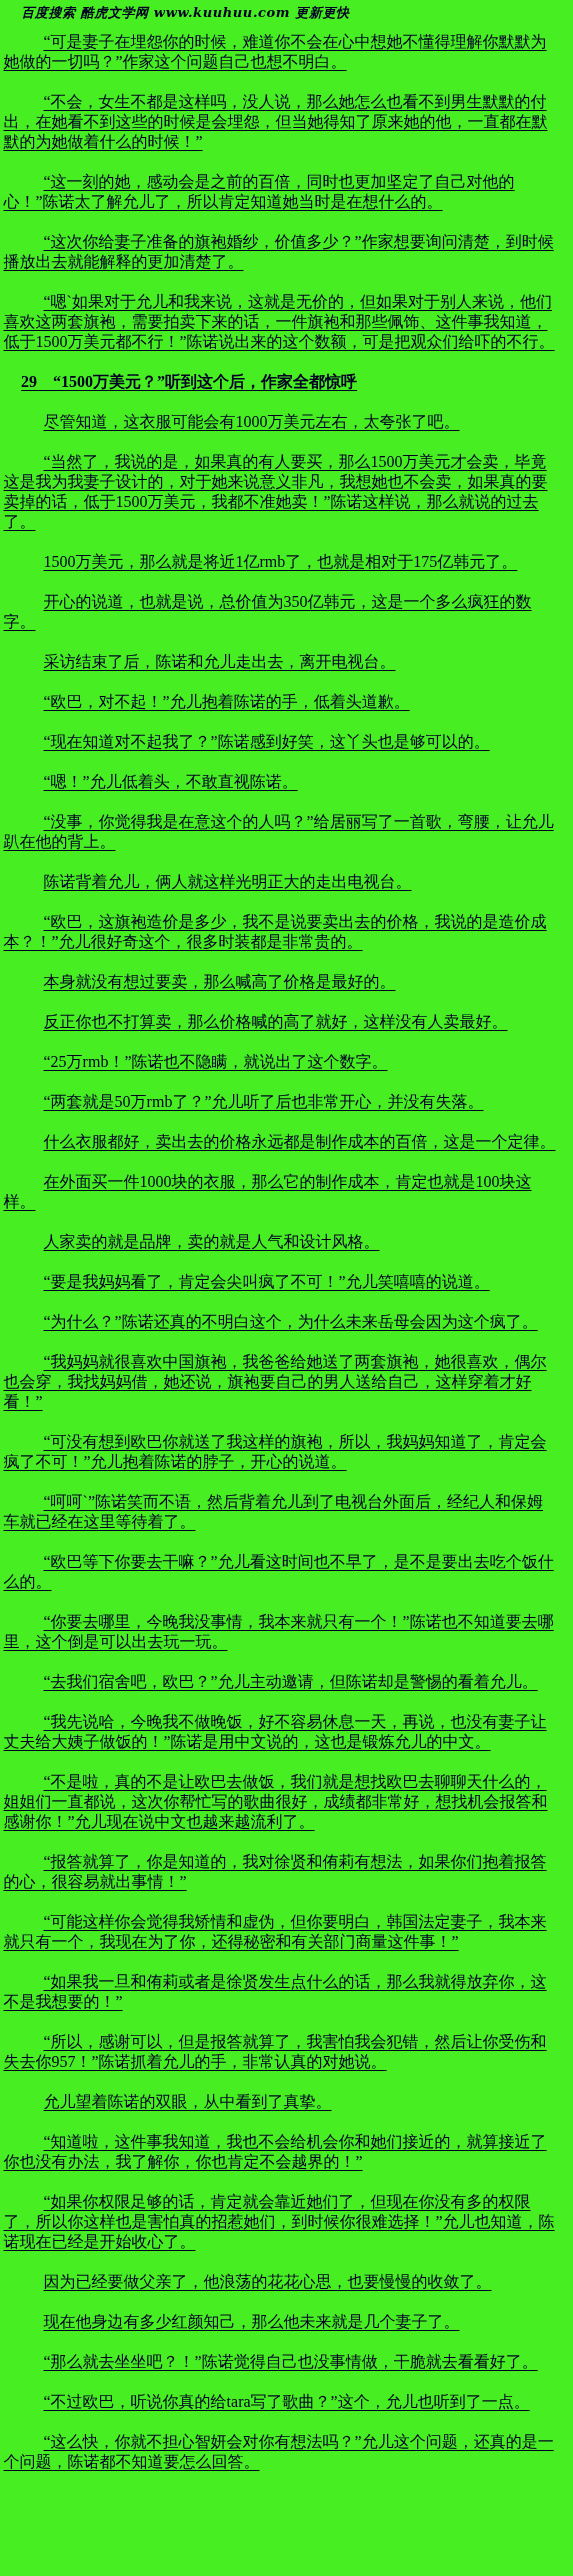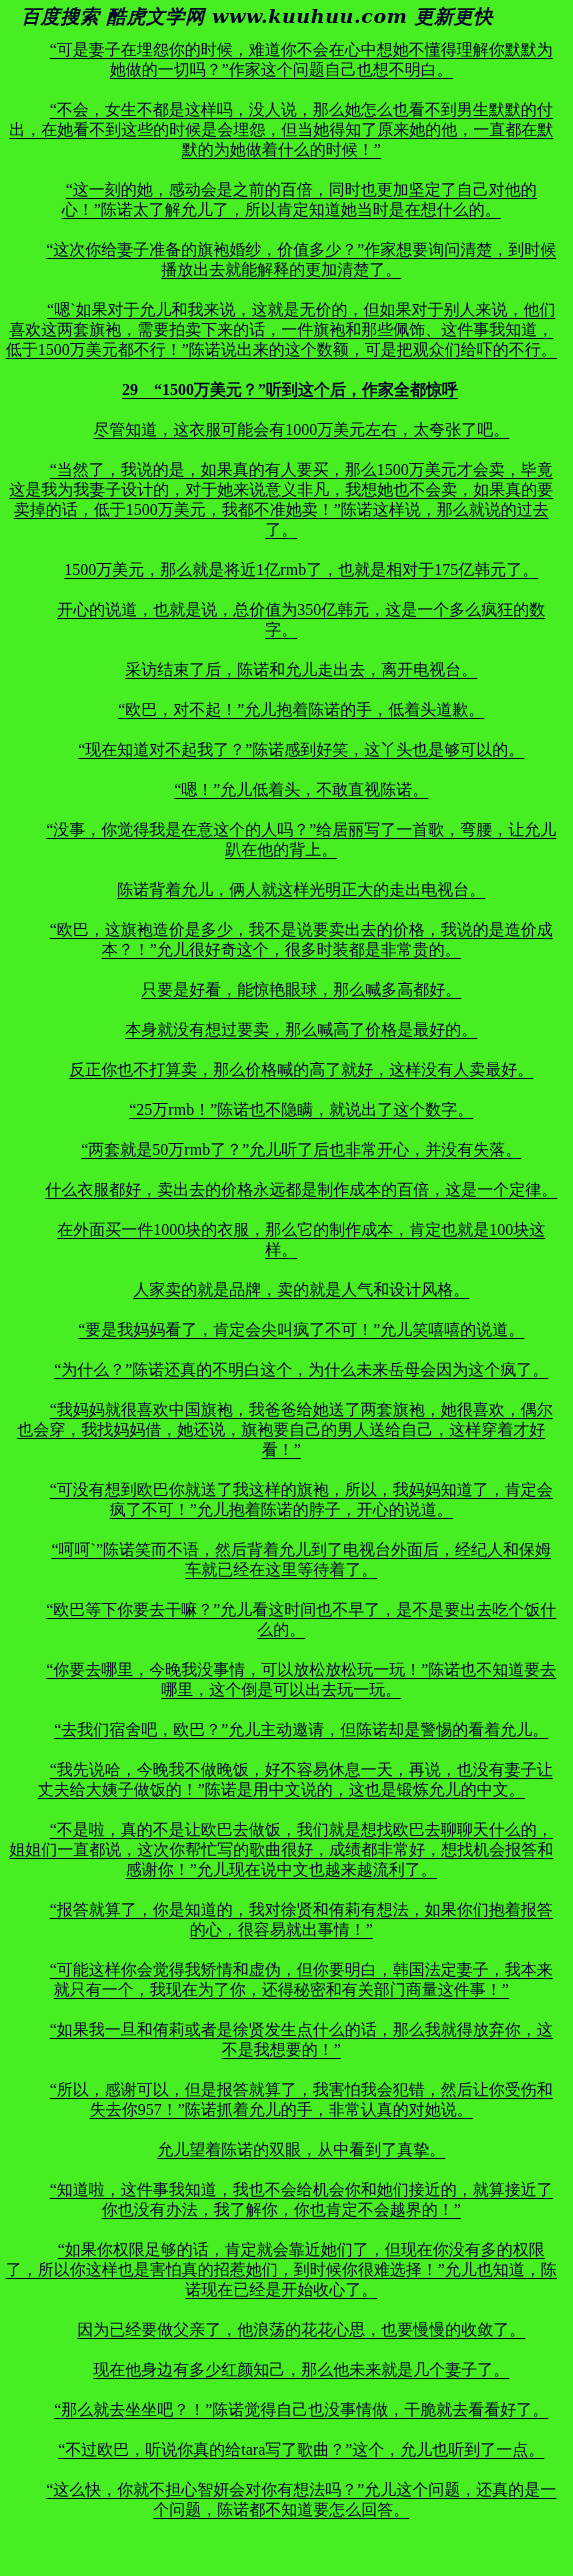--- a/index.html
+++ b/index.html
@@ -15,36 +15,35 @@
   .page {
     box-sizing: border-box;
     width: 573px;
     min-height: 2576px;
     padding: 3.5px 14px 8.3px 3.5px;
   }
   .banner {
     font-family: "DejaVu Serif", "Liberation Serif", serif;
     font-weight: bold;
     font-style: italic;
-    font-size: 19px;
+    font-size: 13px;
     letter-spacing: 0.6px;
     padding-left: 17.7px;
     margin: 0 0 10.6px 0;
     white-space: nowrap;
   }
   .para {
     font-size: 16px;
     line-height: 20px;
     margin: 0 0 20px 0;
     text-indent: 2.5em;
     text-decoration: underline;
     text-decoration-thickness: 0.9px;
     text-underline-offset: 3px;
     word-break: break-all;
-    text-align: center;
   }
   .para.chapter {
     text-indent: 1.1em;
     font-weight: bold;
   }
 </style>
 </head>
 <body>
 
 <div class="page">
@@ -61,35 +60,34 @@
       <p class="para">“当然了，我说的是，如果真的有人要买，那么1500万美元才会卖，毕竟这是我为我妻子设计的，对于她来说意义非凡，我想她也不会卖，如果真的要卖掉的话，低于1500万美元，我都不准她卖！”陈诺这样说，那么就说的过去了。</p>
       <p class="para">1500万美元，那么就是将近1亿rmb了，也就是相对于175亿韩元了。</p>
       <p class="para">开心的说道，也就是说，总价值为350亿韩元，这是一个多么疯狂的数字。</p>
       <p class="para">采访结束了后，陈诺和允儿走出去，离开电视台。</p>
       <p class="para">“欧巴，对不起！”允儿抱着陈诺的手，低着头道歉。</p>
       <p class="para">“现在知道对不起我了？”陈诺感到好笑，这丫头也是够可以的。</p>
       <p class="para">“嗯！”允儿低着头，不敢直视陈诺。</p>
       <p class="para">“没事，你觉得我是在意这个的人吗？”给居丽写了一首歌，弯腰，让允儿趴在他的背上。</p>
       <p class="para">陈诺背着允儿，俩人就这样光明正大的走出电视台。</p>
       <p class="para">“欧巴，这旗袍造价是多少，我不是说要卖出去的价格，我说的是造价成本？！”允儿很好奇这个，很多时装都是非常贵的。</p>
-      <p class="para">只要是好看，能惊艳眼球，那么喊多高都好。</p>
       <p class="para">本身就没有想过要卖，那么喊高了价格是最好的。</p>
       <p class="para">反正你也不打算卖，那么价格喊的高了就好，这样没有人卖最好。</p>
       <p class="para">“25万rmb！”陈诺也不隐瞒，就说出了这个数字。</p>
       <p class="para">“两套就是50万rmb了？”允儿听了后也非常开心，并没有失落。</p>
       <p class="para">什么衣服都好，卖出去的价格永远都是制作成本的百倍，这是一个定律。</p>
       <p class="para">在外面买一件1000块的衣服，那么它的制作成本，肯定也就是100块这样。</p>
       <p class="para">人家卖的就是品牌，卖的就是人气和设计风格。</p>
       <p class="para">“要是我妈妈看了，肯定会尖叫疯了不可！”允儿笑嘻嘻的说道。</p>
       <p class="para">“为什么？”陈诺还真的不明白这个，为什么未来岳母会因为这个疯了。</p>
       <p class="para">“我妈妈就很喜欢中国旗袍，我爸爸给她送了两套旗袍，她很喜欢，偶尔也会穿，我找妈妈借，她还说，旗袍要自己的男人送给自己，这样穿着才好看！”</p>
       <p class="para">“可没有想到欧巴你就送了我这样的旗袍，所以，我妈妈知道了，肯定会疯了不可！”允儿抱着陈诺的脖子，开心的说道。</p>
       <p class="para">“呵呵`”陈诺笑而不语，然后背着允儿到了电视台外面后，经纪人和保姆车就已经在这里等待着了。</p>
       <p class="para">“欧巴等下你要去干嘛？”允儿看这时间也不早了，是不是要出去吃个饭什么的。</p>
-      <p class="para">“你要去哪里，今晚我没事情，可以放松放松玩一玩！”陈诺也不知道要去哪里，这个倒是可以出去玩一玩。</p>
+      <p class="para">“你要去哪里，今晚我没事情，我本来就只有一个！”陈诺也不知道要去哪里，这个倒是可以出去玩一玩。</p>
       <p class="para">“去我们宿舍吧，欧巴？”允儿主动邀请，但陈诺却是警惕的看着允儿。</p>
       <p class="para">“我先说哈，今晚我不做晚饭，好不容易休息一天，再说，也没有妻子让丈夫给大姨子做饭的！”陈诺是用中文说的，这也是锻炼允儿的中文。</p>
       <p class="para">“不是啦，真的不是让欧巴去做饭，我们就是想找欧巴去聊聊天什么的，姐姐们一直都说，这次你帮忙写的歌曲很好，成绩都非常好，想找机会报答和感谢你！”允儿现在说中文也越来越流利了。</p>
       <p class="para">“报答就算了，你是知道的，我对徐贤和侑莉有想法，如果你们抱着报答的心，很容易就出事情！”</p>
       <p class="para">“可能这样你会觉得我矫情和虚伪，但你要明白，韩国法定妻子，我本来就只有一个，我现在为了你，还得秘密和有关部门商量这件事！”</p>
       <p class="para">“如果我一旦和侑莉或者是徐贤发生点什么的话，那么我就得放弃你，这不是我想要的！”</p>
       <p class="para">“所以，感谢可以，但是报答就算了，我害怕我会犯错，然后让你受伤和失去你957！”陈诺抓着允儿的手，非常认真的对她说。</p>
       <p class="para">允儿望着陈诺的双眼，从中看到了真挚。</p>
       <p class="para">“知道啦，这件事我知道，我也不会给机会你和她们接近的，就算接近了你也没有办法，我了解你，你也肯定不会越界的！”</p>
       <p class="para">“如果你权限足够的话，肯定就会靠近她们了，但现在你没有多的权限了，所以你这样也是害怕真的招惹她们，到时候你很难选择！”允儿也知道，陈诺现在已经是开始收心了。</p>

